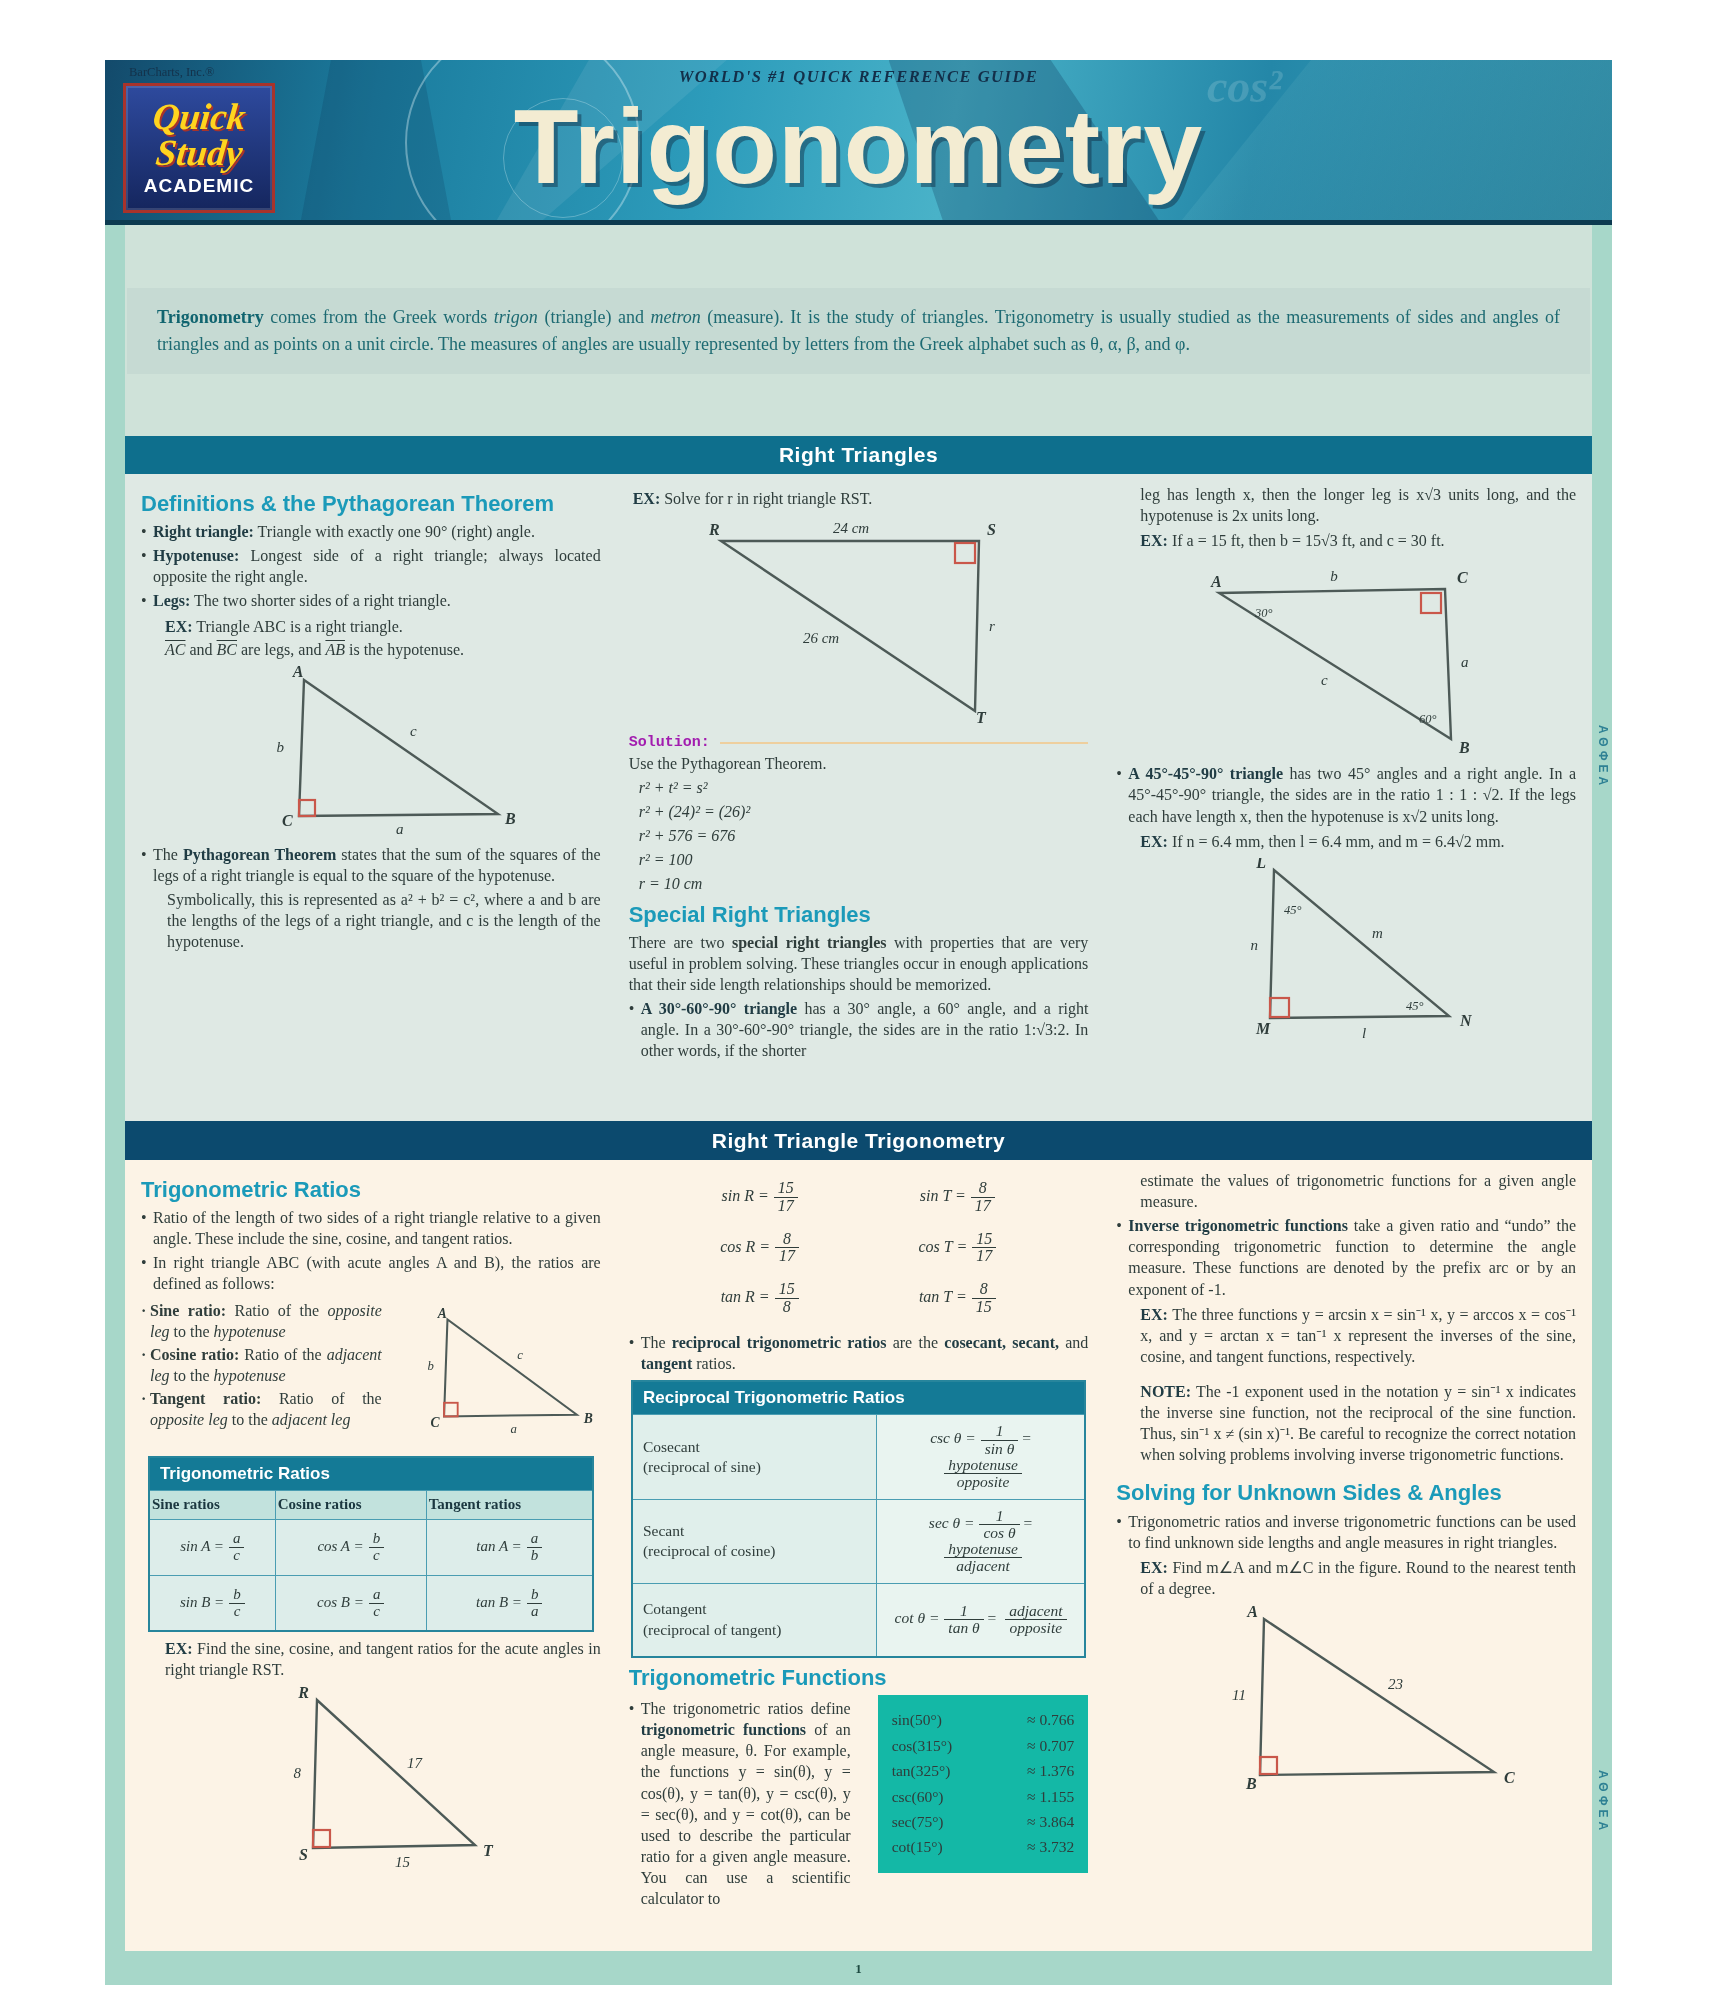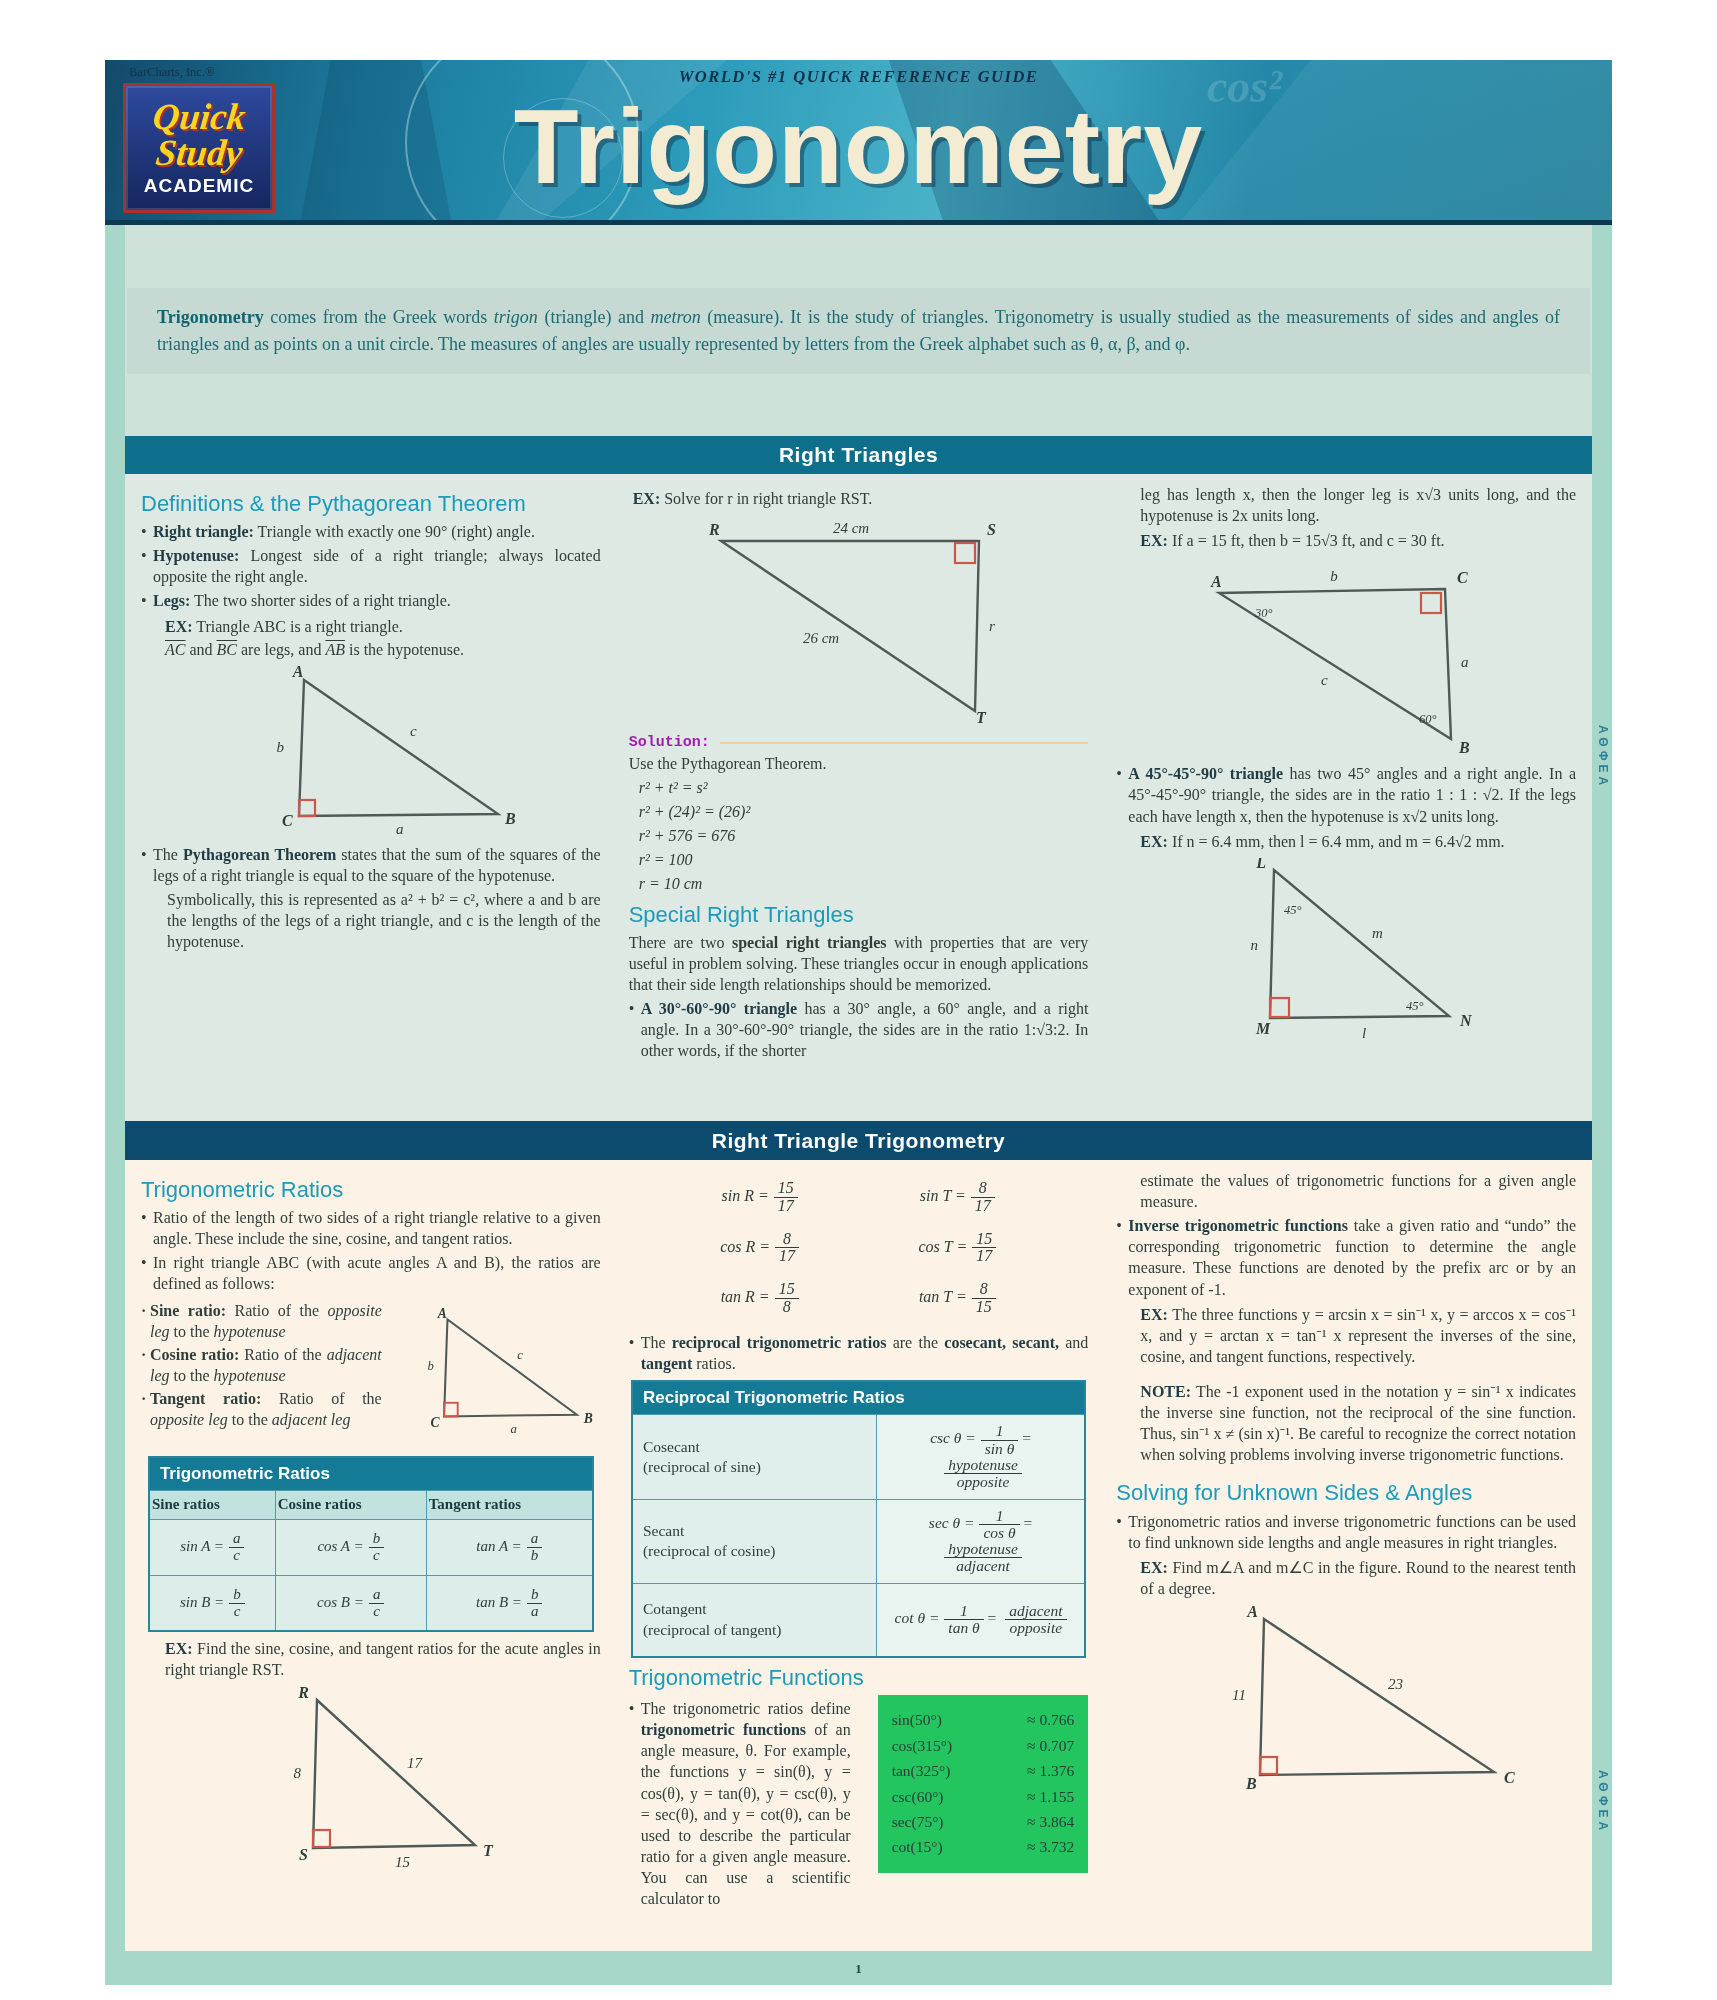--- a/index.html
+++ b/index.html
@@ -46,21 +46,21 @@
 
   .bar { height: 38px; text-align: center; background: #0e6f8d; color: #fff;
     font-family: "Liberation Sans", sans-serif; font-weight: bold; font-size: 21px; line-height: 38px; letter-spacing: .5px; }
   .bar.orange { background: #0c4a6e; height: 39px; line-height: 39px; }
 
   .sec { display: grid; grid-template-columns: 1fr 1fr 1fr; column-gap: 16px; padding: 6px 10px; }
   .sec1 { height: 647px; background: #dfe9e4; }
   .sec2 { height: 791px; background: #fcf3e6; }
   .col { overflow: hidden; padding: 4px 6px; font-size: 16px; line-height: 1.32; color: #2f3d3b; text-align: justify; }
 
-  .h3 { font-family: "Liberation Sans", sans-serif; font-weight: normal; font-size: 22px; line-height: 1.05;
+  .h3 { font-family: "Liberation Sans", sans-serif; font-weight: bold; font-size: 22px; line-height: 1.05;
     color: #1b9ab9; margin: 8px 0 6px; text-align: left; }
   .bullet { margin: 3px 0; padding-left: 12px; position: relative; }
   .bullet::before { content: "•"; position: absolute; left: 0; top: 0; }
   .bullet b, .ex b, .plead { color: #203c44; }
   .ex { margin: 4px 0 2px 24px; }
   .cont2 { margin-left: 24px; }
   .ovl { text-decoration: overline; font-style: italic; }
   .steps { margin: 2px 0 2px 10px; }
   .steps div { margin: 3px 0; font-style: italic; }
   .solution { display: flex; align-items: center; gap: 10px; margin-top: 8px; }
@@ -93,21 +93,21 @@
     margin: 10px auto 16px; justify-items: center; }
   .rtable { margin: 6px auto; width: 99%; border: 2px solid #27859c; }
   .rtable .ttl { background: #147a96; color: #fff; font-family: "Liberation Sans", sans-serif;
     font-weight: bold; font-size: 17px; text-align: left; padding: 5px 10px; }
   .rtable td { border: 1.5px solid #4a9db2; font-size: 15.5px; padding: 8px 10px; height: 74px; }
   .rtable .namecell { background: #e0efeb; width: 54%; text-align: left; }
   .rtable .fcell { background: #e9f4f0; text-align: center; }
 
   .fnwrap { display: flex; gap: 27px; margin-top: 4px; }
   .fnpara { flex: 1.15; }
-  .valbox { flex: 1; background: #22c55e; padding: 10px 14px; align-self: flex-start; font-size: 15.5px; }
+  .valbox { flex: 1; background: #14b8a6; padding: 10px 14px; align-self: flex-start; font-size: 15.5px; }
   .valrow { display: flex; justify-content: space-between; margin: 5px 0; }
 
   .sidetext { position: absolute; right: 2px; writing-mode: vertical-rl;
     font-family: "Liberation Sans", sans-serif; font-weight: bold; font-size: 12px;
     color: #2e8194; letter-spacing: 4px; }
   .st1 { top: 500px; } .st2 { top: 1545px; }
   .pageno { position: absolute; bottom: 8px; left: 0; width: 100%; text-align: center;
     font-weight: bold; font-size: 13px; color: #1d4a41; }
 
   .tv { font: italic 600 16px "Liberation Serif", serif; fill: #2f3d3b; }

